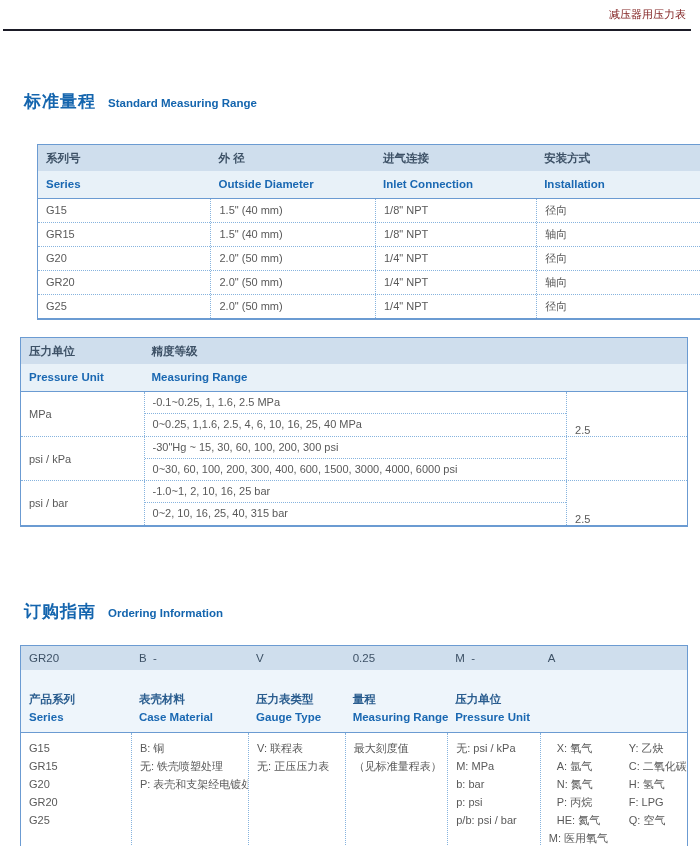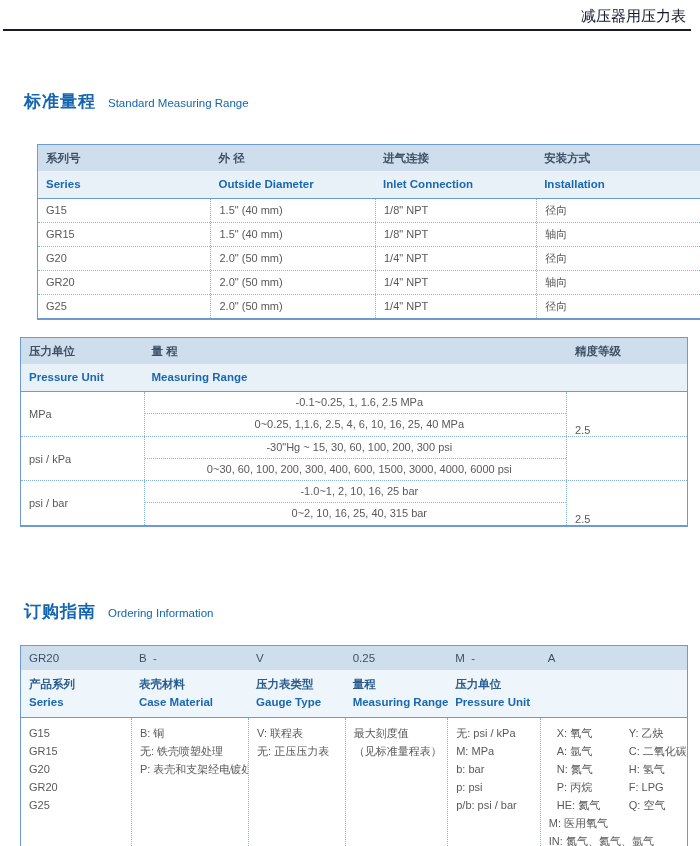--- a/index.html
+++ b/index.html
@@ -1,26 +1,26 @@
 <!DOCTYPE html>
 <html><head>
 <meta charset="utf-8">
 <style>
   html,body{margin:0;padding:0;background:#fff;}
   .page{position:relative;width:700px;height:846px;background:#ffffff;
         font-family:"Liberation Sans", sans-serif;overflow:hidden;}
 
   
-  .top-title{position:absolute;top:7px;right:14px;font-size:15px;color:#0f172a;}
+  .top-title{position:absolute;top:7px;right:14px;font-size:11px;color:#7f1d1d;}
   .top-rule{position:absolute;top:29px;left:3px;width:688px;height:2px;background:#1b1b27;}
 
   
   .sec-title{position:absolute;left:24px;display:flex;align-items:baseline;gap:12px;}
   .sec-zh{font-size:17px;font-weight:700;color:#1465ae;letter-spacing:1px;}
-  .sec-en{font-size:11.5px;font-weight:400;color:#1465ae;}
+  .sec-en{font-size:11.5px;font-weight:700;color:#1465ae;}
 
   
   .tbl{position:absolute;left:20px;width:668px;box-sizing:border-box;
        border:1px solid #6b9bd2;background:#fff;font-size:11px;color:#595959;}
   .hrow{display:flex;}
   .hrow.zh{background:#cfdeed;height:26px;line-height:26px;color:#3d5166;font-weight:700;font-size:11.5px;}
   .hrow.en{background:#e8f1f8;height:27px;line-height:27px;color:#1a68b2;font-weight:700;font-size:11.5px;
            border-bottom:1px solid #6b9bd2;}
   .hcell{box-sizing:border-box;padding-left:8px;white-space:nowrap;overflow:hidden;}
 
@@ -32,30 +32,30 @@
   .dcell{box-sizing:border-box;padding-left:8px;white-space:nowrap;overflow:hidden;}
   .drow .dcell + .dcell{border-left:1px dotted #86b3de;}
 
   
   .t2{top:337px;border-bottom-width:2px;}
   .t2 .cu{width:18.4%;} .t2 .cm{width:63.6%;} .t2 .cp{width:18.0%;}
   .group{display:flex;}
   .group + .group{border-top:1px dotted #86b3de;}
   .gunit{box-sizing:border-box;width:18.4%;display:flex;align-items:center;padding-left:8px;}
   .granges{box-sizing:border-box;width:63.6%;border-left:1px dotted #86b3de;border-right:1px dotted #86b3de;}
-  .grange{height:21px;line-height:21px;padding-left:8px;white-space:nowrap;overflow:hidden;text-align:center;}
+  .grange{height:21px;line-height:21px;padding-left:8px;white-space:nowrap;overflow:hidden;}
   .grange + .grange{border-top:1px dotted #86b3de;}
   .gprec{box-sizing:border-box;width:18.0%;display:flex;align-items:center;padding-left:8px;margin-top:32px;}
 
   
   .t3{top:645px;border-bottom:3px solid #86b3de;}
   .o1{width:16.5%;} .o2{width:17.6%;} .o3{width:14.5%;} .o4{width:15.4%;} .o5{width:13.9%;} .o6{width:22.1%;}
   .coderow{display:flex;background:#cfdeed;height:24px;line-height:24px;color:#3d5166;font-size:11.5px;}
   .codecell{box-sizing:border-box;padding-left:8px;white-space:pre;}
-  .h3row{display:flex;background:#eef5fb;border-bottom:1px solid #6b9bd2;padding:5px 0 6px 0;}
+  .h3row{display:flex;background:#eef5fb;border-bottom:1px solid #6b9bd2;padding:20px 0 6px 0;}
   .h3cell{box-sizing:border-box;padding-left:8px;}
   .h3zh{color:#2a5d8f;font-weight:700;font-size:11.5px;line-height:18px;white-space:nowrap;}
   .h3en{color:#1a68b2;font-weight:700;font-size:11.5px;line-height:18px;white-space:nowrap;}
   .obody{display:flex;min-height:118px;}
   .ocol{box-sizing:border-box;padding:6px 4px 6px 8px;line-height:18px;white-space:nowrap;overflow:hidden;}
   .ocol + .ocol{border-left:1px dotted #86b3de;}
   .gas-line{display:flex;}
   .gas-l{width:72px;flex-shrink:0;margin-left:8px;}
 </style>
 </head>
@@ -112,21 +112,20 @@
       <div class="dcell c1">G25</div>
       <div class="dcell c2">2.0" (50 mm)</div>
       <div class="dcell c3">1/4" NPT</div>
       <div class="dcell c4">径向</div>
     </div>
   </div>
 
   <div class="tbl t2">
     <div class="hrow zh">
       <div class="hcell cu">压力单位</div>
-      <div class="hcell cm">量 程</div>
       <div class="hcell cp">精度等级</div>
     </div>
     <div class="hrow en">
       <div class="hcell cu">Pressure Unit</div>
       <div class="hcell cm">Measuring Range</div>
     </div>
     <div class="group">
       <div class="gunit">MPa</div>
       <div class="granges">
         <div class="grange">-0.1~0.25, 1, 1.6, 2.5 MPa</div>

